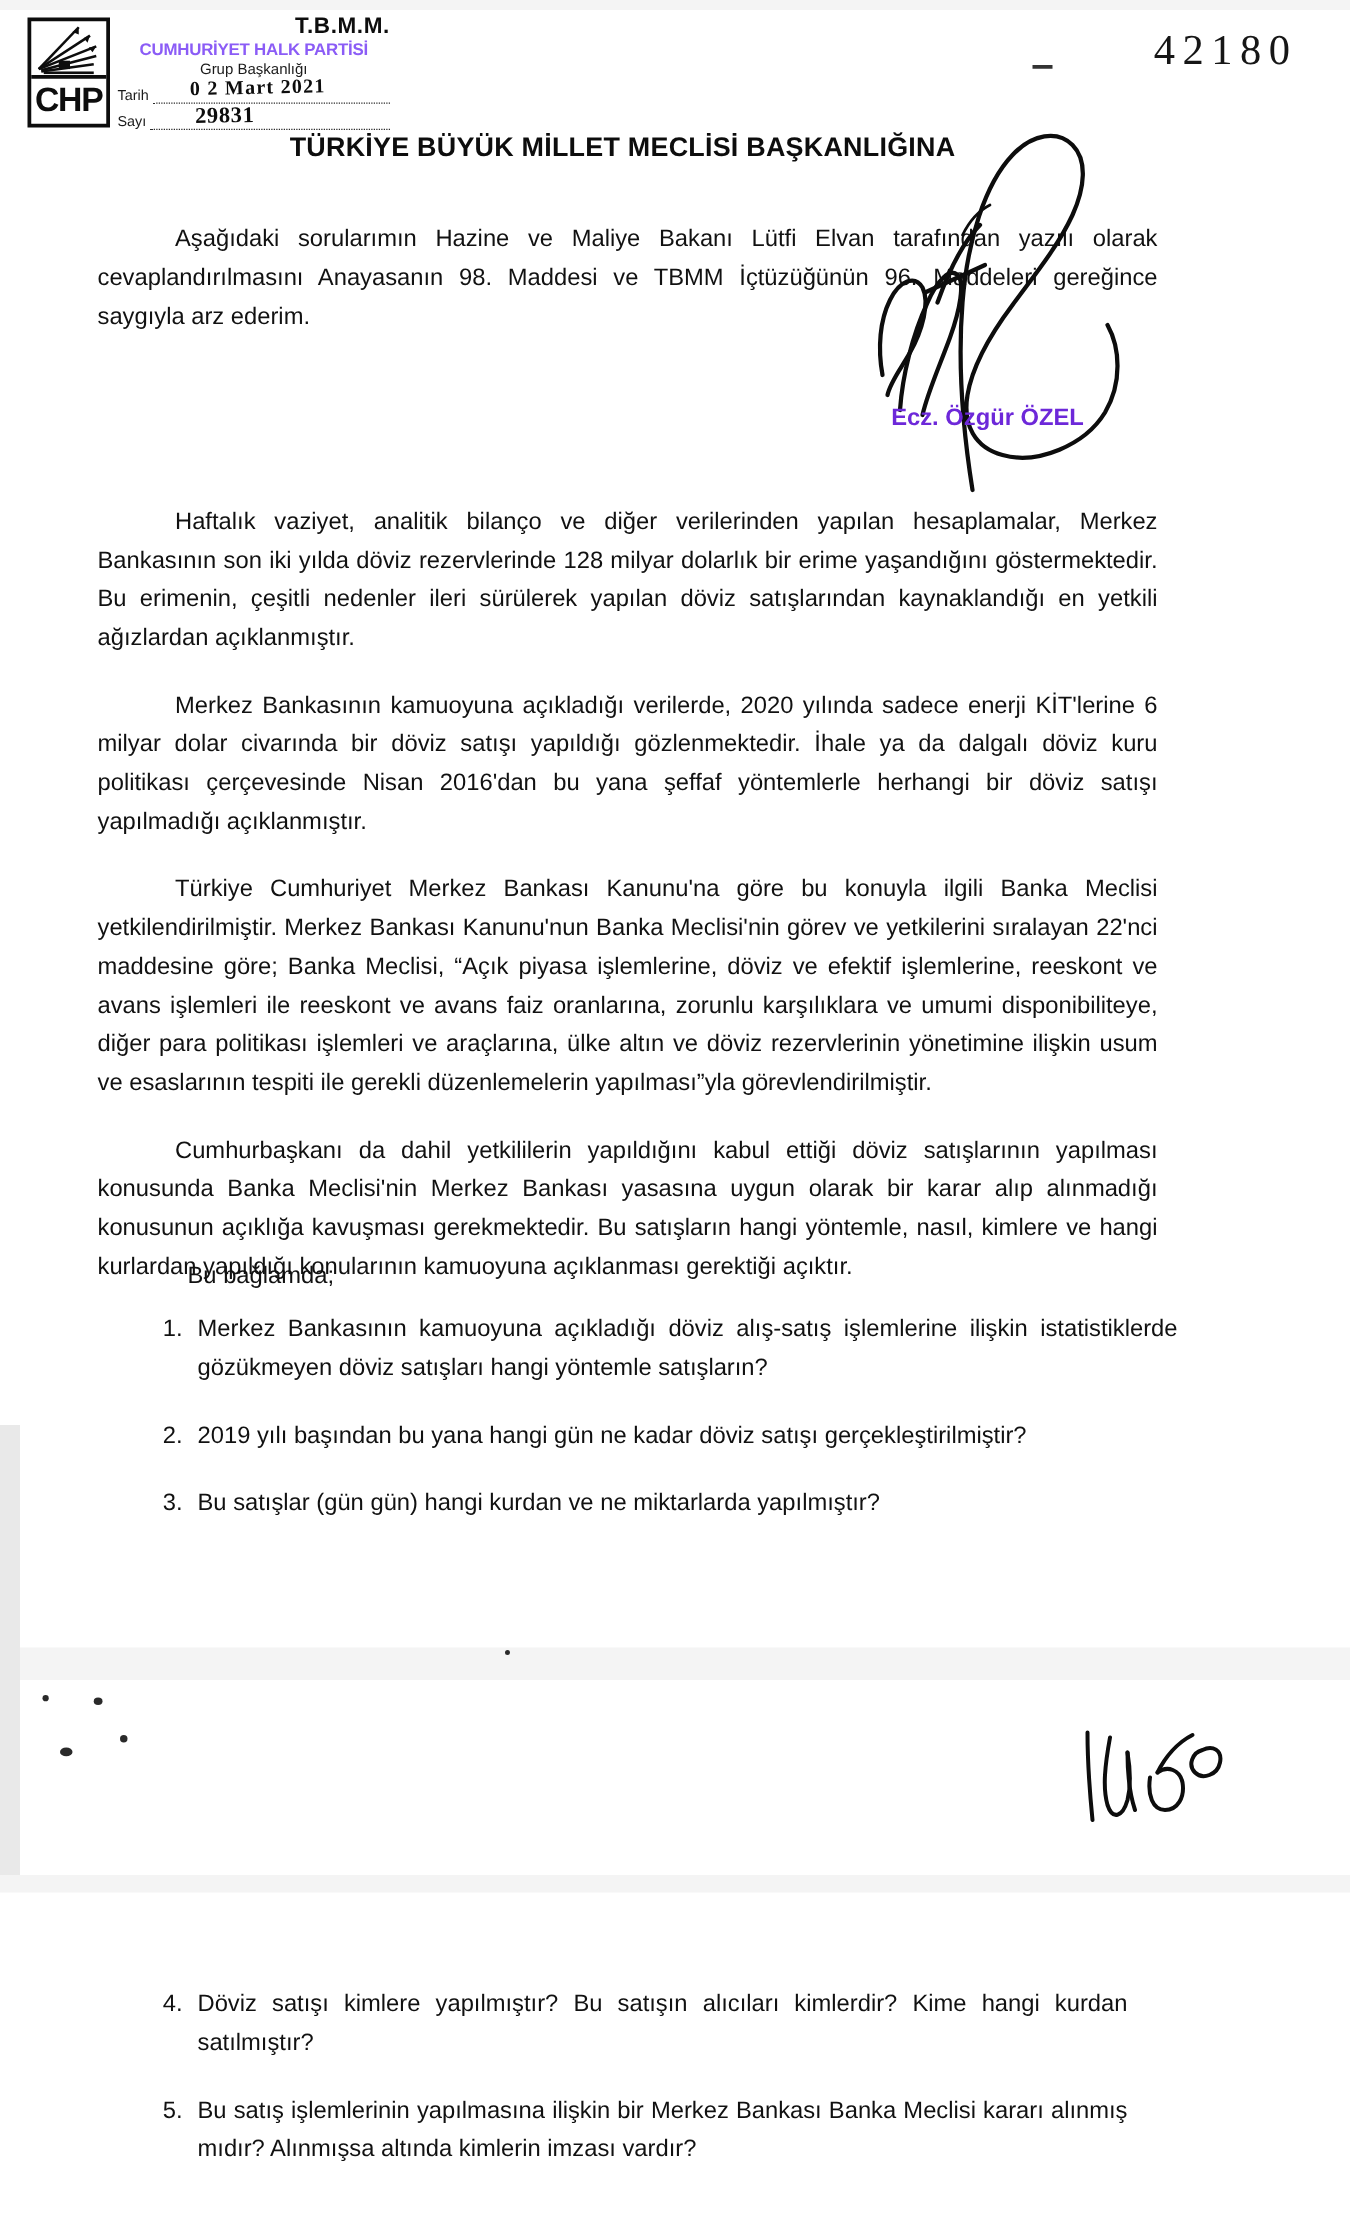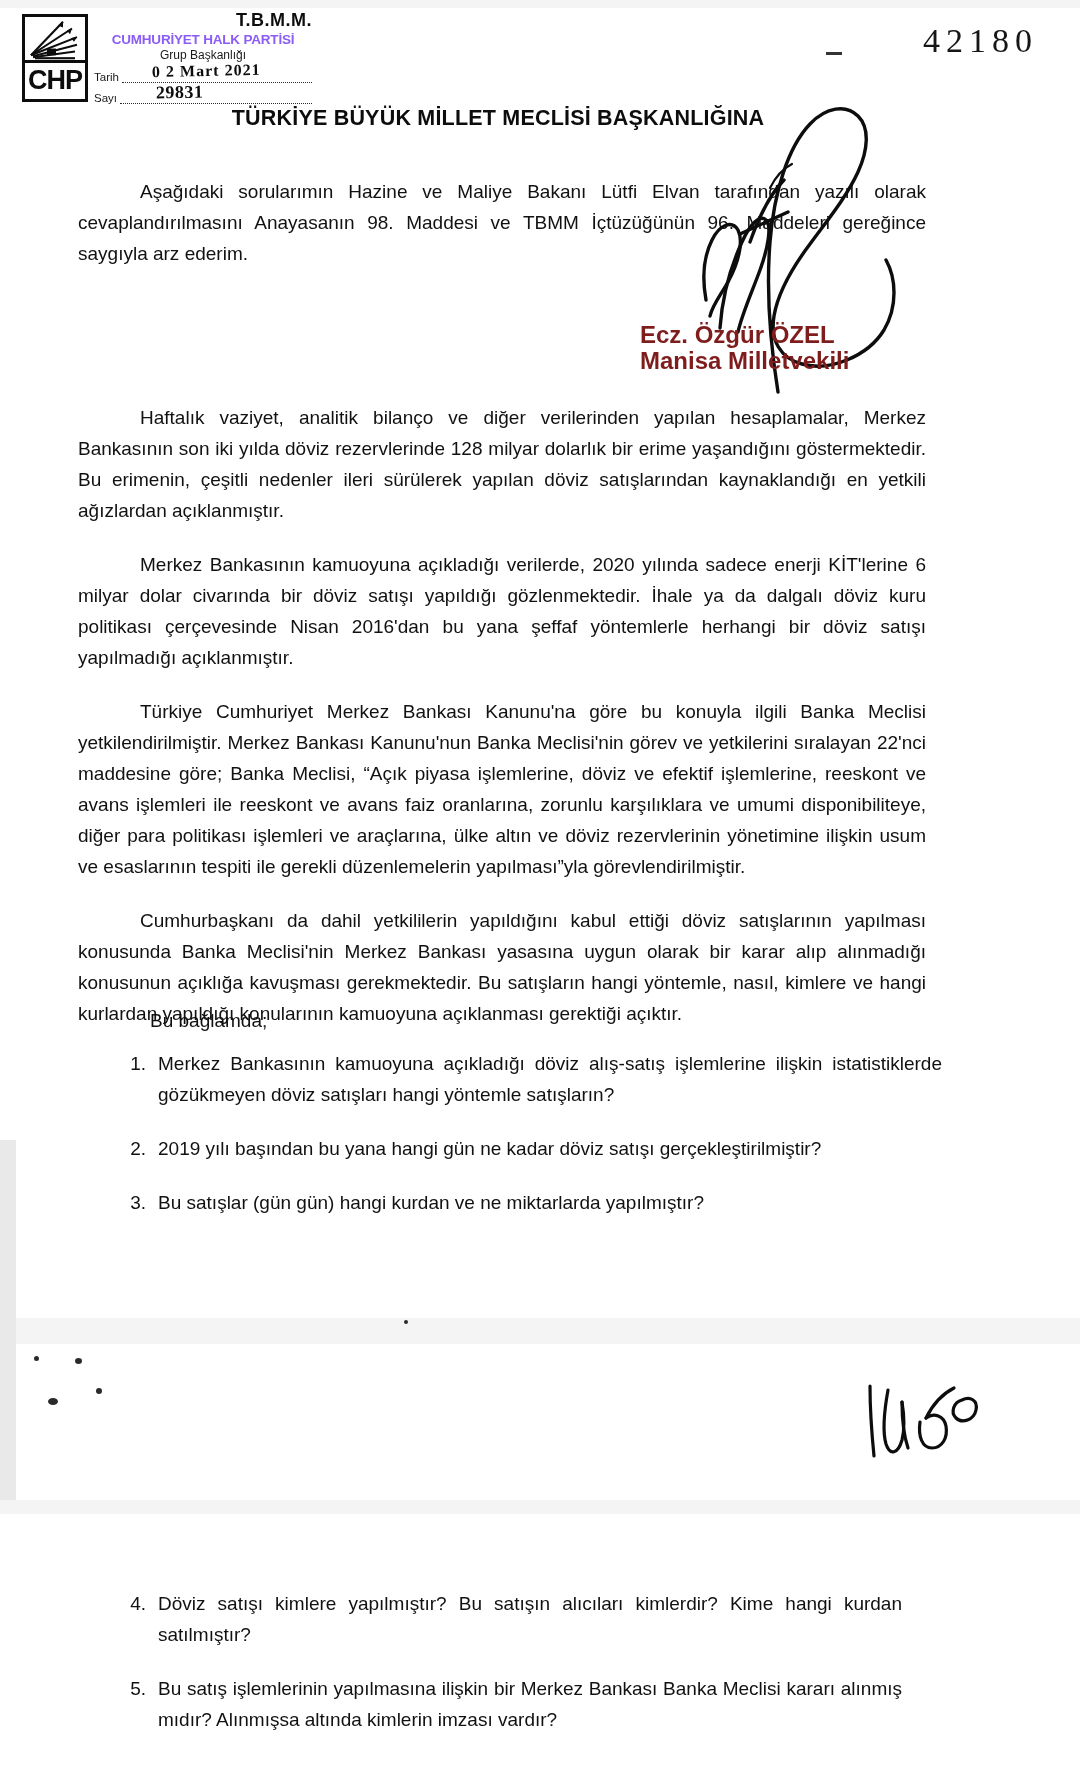--- a/index.html
+++ b/index.html
@@ -184,24 +184,25 @@
     margin: 0 0 23px 0;
     text-indent: 62px;
   }
 
   
   .sign-block {
     position: absolute;
     left: 640px;
     top: 322px;
     width: 300px;
-    font-weight: bold;
-    font-size: 24px;
+    text-align: center;
+    font-weight: bold;
+    font-size: 19px;
     line-height: 26px;
-    color: #7f1d1d;
+    color: #6d28d9;
   }
   .signature-ink {
     position: absolute;
     left: 620px;
     top: 92px;
     width: 290px;
     height: 310px;
     pointer-events: none;
   }
 
@@ -328,21 +329,20 @@
         <path d="M120 142 L168 120"></path>
       </g>
       <g fill="none" stroke="#0d0d0d" stroke-width="2.2" stroke-linecap="round">
         <path d="M150 96 C156 84 164 76 172 72"></path>
       </g>
     </svg>
   </div>
 
   <div class="sign-block">
     <div>Ecz. Özgür ÖZEL</div>
-    <div>Manisa Milletvekili</div>
   </div>
 
   <div class="body-text" style="top:402px;">
     <p>Haftalık vaziyet, analitik bilanço ve diğer verilerinden yapılan hesaplamalar, Merkez Bankasının son iki yılda döviz rezervlerinde 128 milyar dolarlık bir erime yaşandığını göstermektedir. Bu erimenin, çeşitli nedenler ileri sürülerek yapılan döviz satışlarından kaynaklandığı  en yetkili ağızlardan açıklanmıştır.</p>
     <p>Merkez Bankasının kamuoyuna açıkladığı verilerde, 2020 yılında sadece enerji KİT'lerine 6 milyar dolar civarında bir döviz satışı yapıldığı gözlenmektedir. İhale ya da dalgalı döviz kuru politikası çerçevesinde Nisan 2016'dan bu yana şeffaf yöntemlerle herhangi bir döviz satışı yapılmadığı açıklanmıştır.</p>
     <p>Türkiye Cumhuriyet Merkez Bankası Kanunu'na göre bu konuyla ilgili Banka Meclisi yetkilendirilmiştir. Merkez Bankası Kanunu'nun Banka Meclisi'nin görev ve yetkilerini sıralayan 22'nci maddesine göre; Banka Meclisi, “Açık piyasa işlemlerine, döviz ve efektif işlemlerine, reeskont ve avans işlemleri ile reeskont ve avans faiz oranlarına, zorunlu karşılıklara ve umumi disponibiliteye, diğer para politikası işlemleri ve araçlarına, ülke altın ve döviz rezervlerinin yönetimine ilişkin usum ve esaslarının tespiti ile gerekli düzenlemelerin yapılması”yla görevlendirilmiştir.</p>
     <p>Cumhurbaşkanı da dahil yetkililerin yapıldığını kabul ettiği döviz satışlarının yapılması konusunda Banka Meclisi'nin Merkez Bankası yasasına uygun olarak bir karar alıp alınmadığı konusunun açıklığa kavuşması gerekmektedir. Bu satışların hangi yöntemle, nasıl, kimlere ve hangi kurlardan yapıldığı konularının kamuoyuna açıklanması gerektiği açıktır.</p>
   </div>
 
   <div class="context-line">Bu bağlamda;</div>

